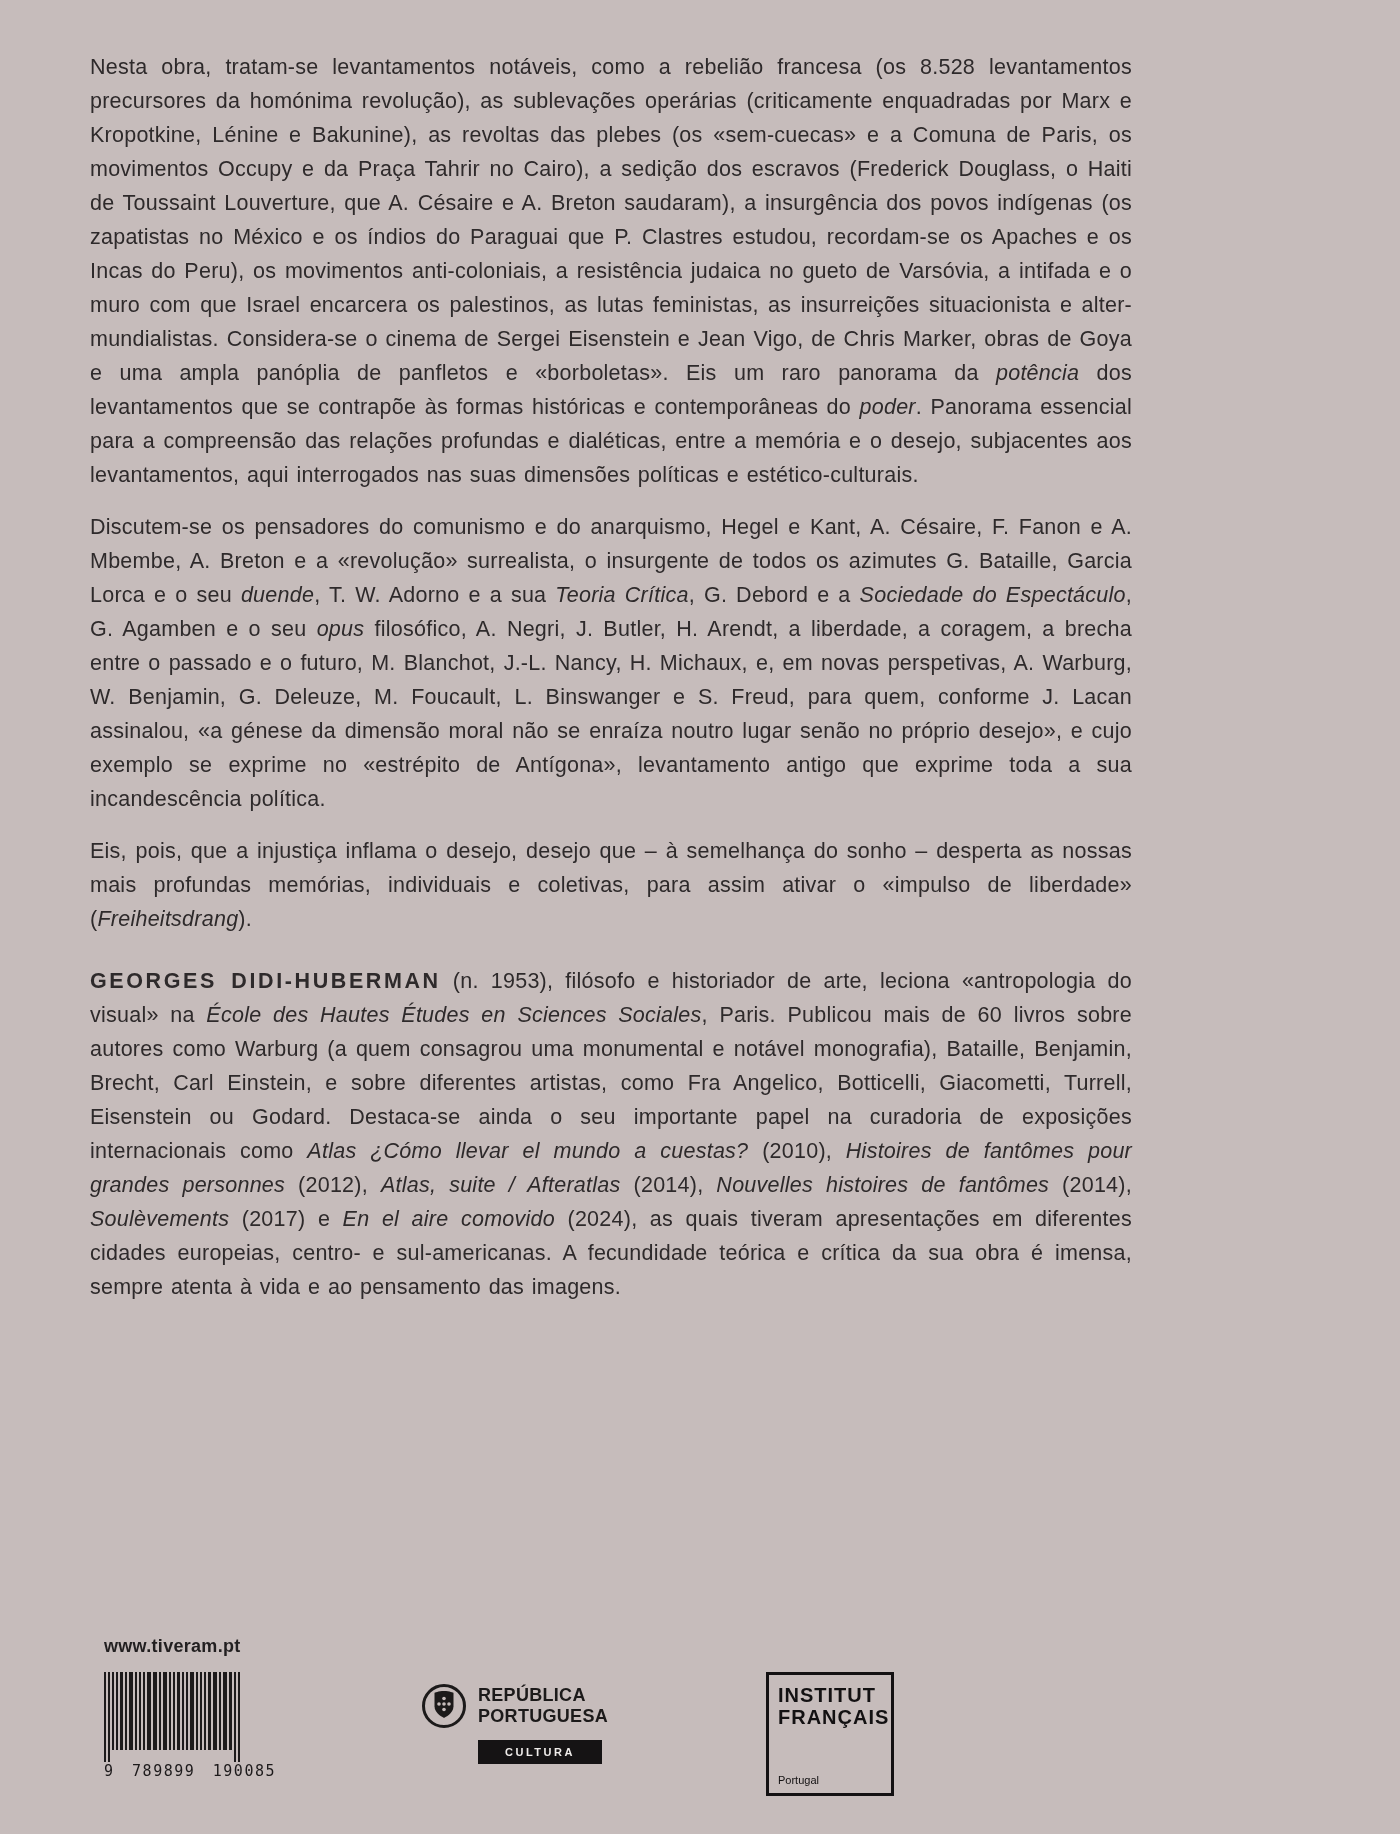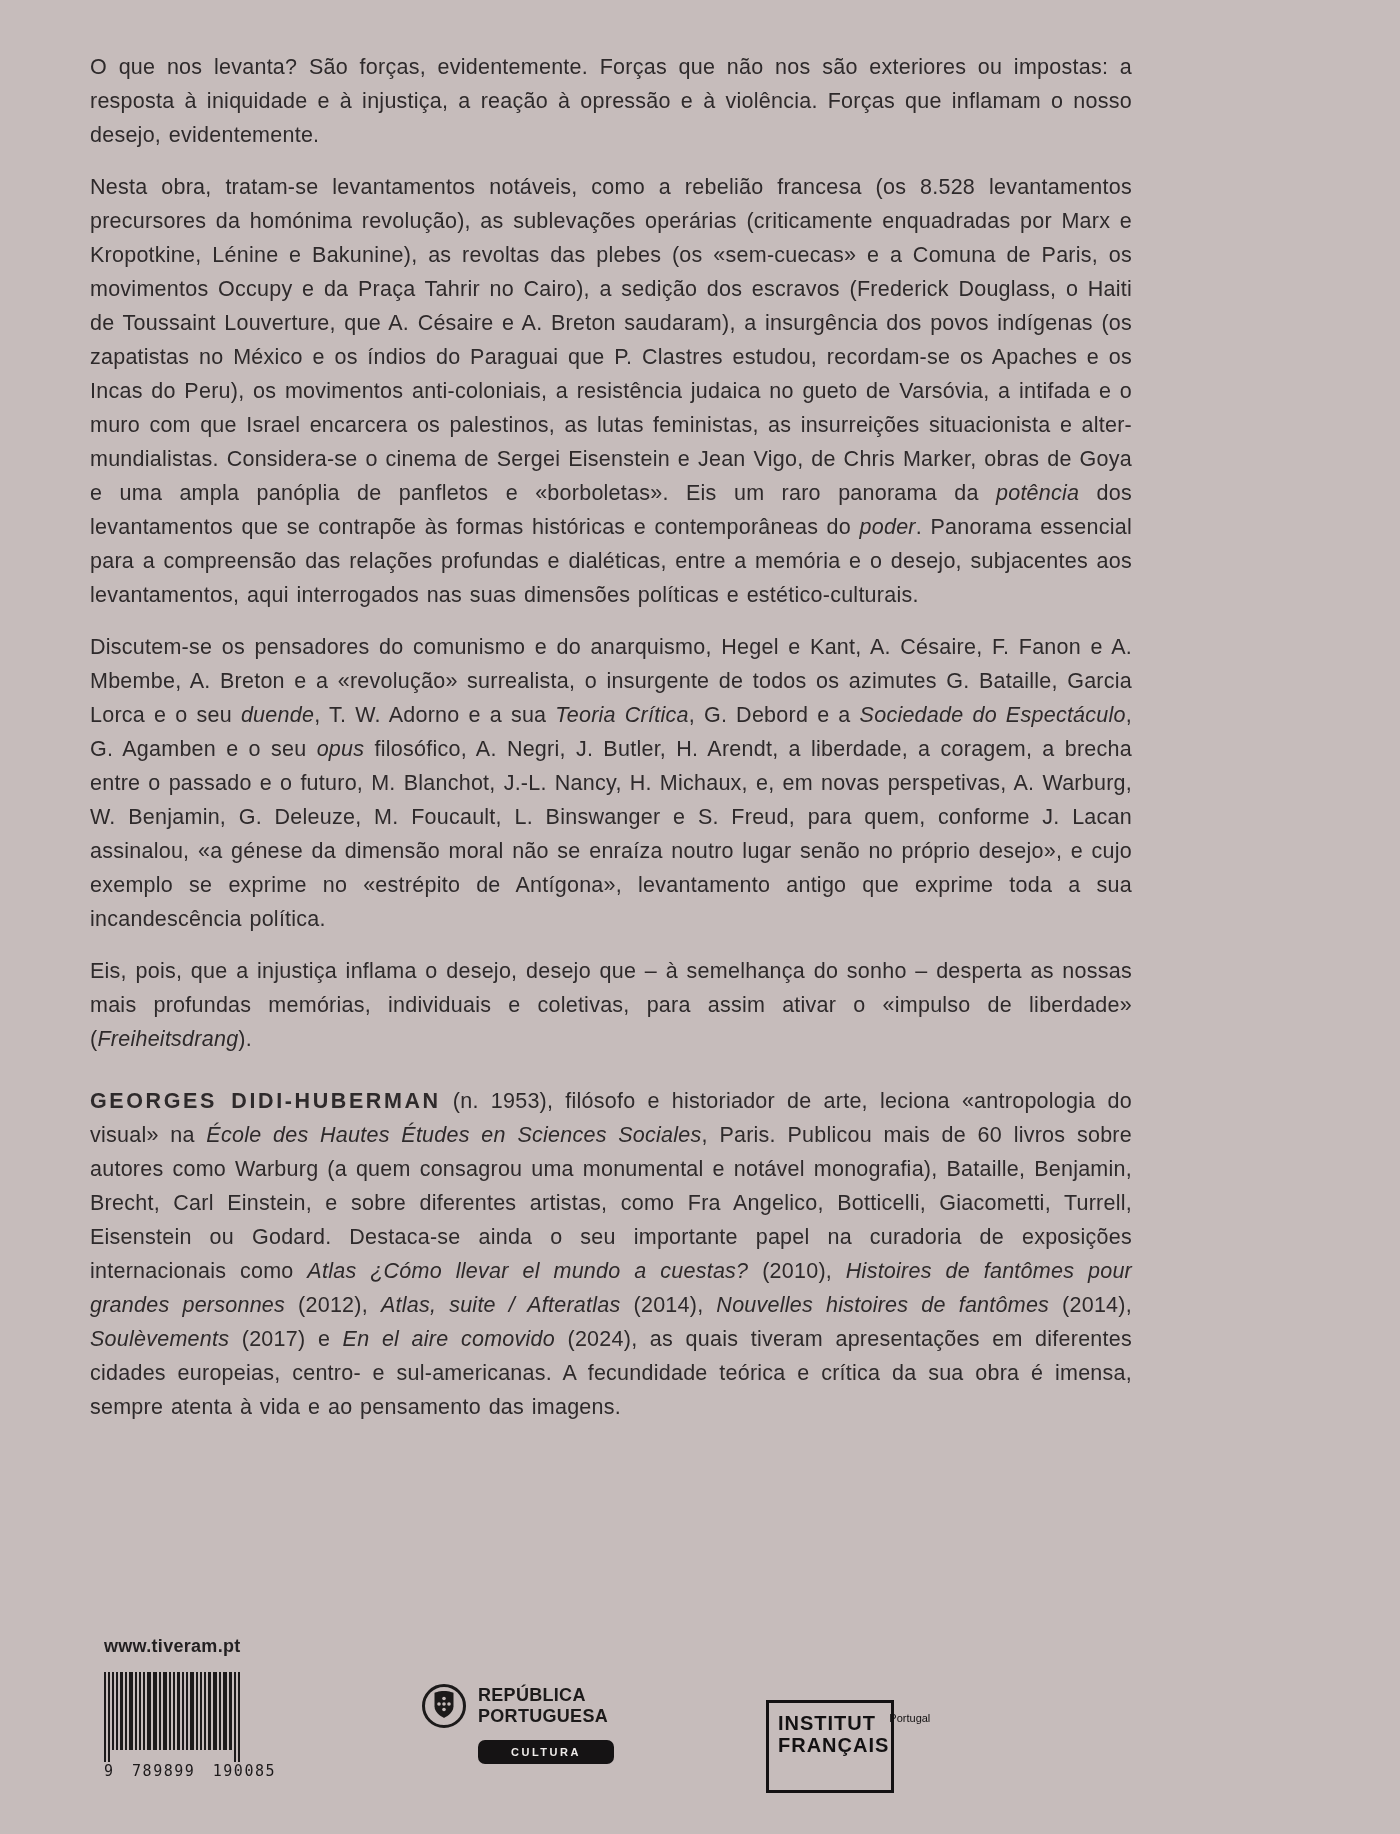--- a/index.html
+++ b/index.html
@@ -44,53 +44,52 @@
     margin-top:4px; width:172px;
     display:flex; justify-content:space-between;
     font-family:"DejaVu Sans Mono", monospace;
     font-size:15px; color:#1d1a1b; letter-spacing:1.5px;
   }
   
   .logo-republica { position:absolute; left:420px; top:1682px; color:#1c1a1a; }
   .rp-row { display:flex; align-items:center; }
   .rp-lines { margin-left:10px; font-size:18px; font-weight:700; line-height:21px; letter-spacing:0.3px; }
   .rp-tag {
-    margin:10px 0 0 58px; width:136px; height:24px;
+    margin:10px 0 0 58px; width:124px; height:24px;
     background:#151314; color:#efecea;
     font-size:11px; font-weight:700; letter-spacing:2.5px;
-    display:flex; align-items:center; justify-content:center;border-radius:7px;
+    display:flex; align-items:center; justify-content:center;
   }
   
   .logo-dgartes { position:absolute; left:612px; top:1690px; color:#1c1a1a; }
   .dg-row { display:flex; align-items:baseline; }
   .dg-script { font-family:"DejaVu Serif", serif; font-style:italic; font-size:40px; line-height:40px; }
   .dg-artes { font-size:26px; letter-spacing:3px; margin-left:3px; font-weight:400; }
   .dg-subs { margin:6px 0 0 48px; font-size:9.5px; letter-spacing:1.3px; line-height:12px; }
   
   .logo-institut {
     position:absolute; left:766px; top:1672px;
-    width:128px; height:93px;
+    width:128px; height:124px;
     border:3px solid #131112; color:#131112;
     padding:9px 8px 7px 9px;
-    display:flex; justify-content:space-between;margin-top:28px;
+    display:flex; flex-direction:column; justify-content:space-between;
   }
   .if-lines { font-size:20px; font-weight:800; letter-spacing:1px; line-height:22px; }
   .if-sub { font-size:11px; font-weight:400; }
   
   .logo-cnl { position:absolute; left:952px; top:1690px; display:flex; color:#131112; }
   .cnl-abbr { font-size:66px; font-weight:900; letter-spacing:-3px; line-height:0.88; }
   .cnl-sub { margin-left:10px; padding-top:7px; font-size:12.5px; font-weight:700; line-height:15px; letter-spacing:0.5px; }
 </style>
 </head>
 <body>
 
 <div class="page">
 
   <main class="text-block">
-      <p><span>O que nos levanta? São forças, evidentemente. Forças que não nos são exteriores ou impostas: a resposta à iniquidade e à injustiça, a reação à opressão e à violência. Forças que inflamam o nosso desejo, evidentemente.</span></p>
       <p><span>Nesta obra, tratam-se levantamentos notáveis, como a rebelião francesa (os 8.528 levantamentos precursores da homónima revolução), as sublevações operárias (criticamente enquadradas por Marx e Kropotkine, Lénine e Bakunine), as revoltas das plebes (os «sem-cuecas» e a Comuna de Paris, os movimentos Occupy e da Praça Tahrir no Cairo), a sedição dos escravos (Frederick Douglass, o Haiti de Toussaint Louverture, que A. Césaire e A. Breton saudaram), a insurgência dos povos indígenas (os zapatistas no México e os índios do Paraguai que P. Clastres estudou, recordam-se os Apaches e os Incas do Peru), os movimentos anti-coloniais, a resistência judaica no gueto de Varsóvia, a intifada e o muro com que Israel encarcera os palestinos, as lutas feministas, as insurreições situacionista e alter-mundialistas. Considera-se o cinema de Sergei Eisenstein e Jean Vigo, de Chris Marker, obras de Goya e uma ampla panóplia de panfletos e «borboletas». Eis um raro panorama da </span><span class="it">potência</span><span> dos levantamentos que se contrapõe às formas históricas e contemporâneas do </span><span class="it">poder</span><span>. Panorama essencial para a compreensão das relações profundas e dialéticas, entre a memória e o desejo, subjacentes aos levantamentos, aqui interrogados nas suas dimensões políticas e estético-culturais.</span></p>
       <p><span>Discutem-se os pensadores do comunismo e do anarquismo, Hegel e Kant, A. Césaire, F. Fanon e A. Mbembe, A. Breton e a «revolução» surrealista, o insurgente de todos os azimutes G. Bataille, Garcia Lorca e o seu </span><span class="it">duende</span><span>, T. W. Adorno e a sua </span><span class="it">Teoria Crítica</span><span>, G. Debord e a </span><span class="it">Sociedade do Espectáculo</span><span>, G. Agamben e o seu </span><span class="it">opus</span><span> filosófico, A. Negri, J. Butler, H. Arendt, a liberdade, a coragem, a brecha entre o passado e o futuro, M. Blanchot, J.-L. Nancy, H. Michaux, e, em novas perspetivas, A. Warburg, W. Benjamin, G. Deleuze, M. Foucault, L. Binswanger e S. Freud, para quem, conforme J. Lacan assinalou, «a génese da dimensão moral não se enraíza noutro lugar senão no próprio desejo», e cujo exemplo se exprime no «estrépito de Antígona», levantamento antigo que exprime toda a sua incandescência política.</span></p>
       <p><span>Eis, pois, que a injustiça inflama o desejo, desejo que – à semelhança do sonho – desperta as nossas mais profundas memórias, individuais e coletivas, para assim ativar o «impulso de liberdade» (</span><span class="it">Freiheitsdrang</span><span>).</span></p>
       <p class="bio"><span class="bd sp">GEORGES DIDI-HUBERMAN</span><span> (n. 1953), filósofo e historiador de arte, leciona «antropologia do visual» na </span><span class="it">École des Hautes Études en Sciences Sociales</span><span>, Paris. Publicou mais de 60 livros sobre autores como Warburg (a quem consagrou uma monumental e notável monografia), Bataille, Benjamin, Brecht, Carl Einstein, e sobre diferentes artistas, como Fra Angelico, Botticelli, Giacometti, Turrell, Eisenstein ou Godard. Destaca-se ainda o seu importante papel na curadoria de exposições internacionais como </span><span class="it">Atlas ¿Cómo llevar el mundo a cuestas?</span><span> (2010), </span><span class="it">Histoires de fantômes pour grandes personnes</span><span> (2012), </span><span class="it">Atlas, suite / Afteratlas</span><span> (2014), </span><span class="it">Nouvelles histoires de fantômes</span><span> (2014), </span><span class="it">Soulèvements</span><span> (2017) e </span><span class="it">En el aire comovido</span><span> (2024), as quais tiveram apresentações em diferentes cidades europeias, centro- e sul-americanas. A fecundidade teórica e crítica da sua obra é imensa, sempre atenta à vida e ao pensamento das imagens.</span></p>
     </main>
 
   <div class="website">www.tiveram.pt</div>
 
   <div class="barcode">
     <div class="bars">

